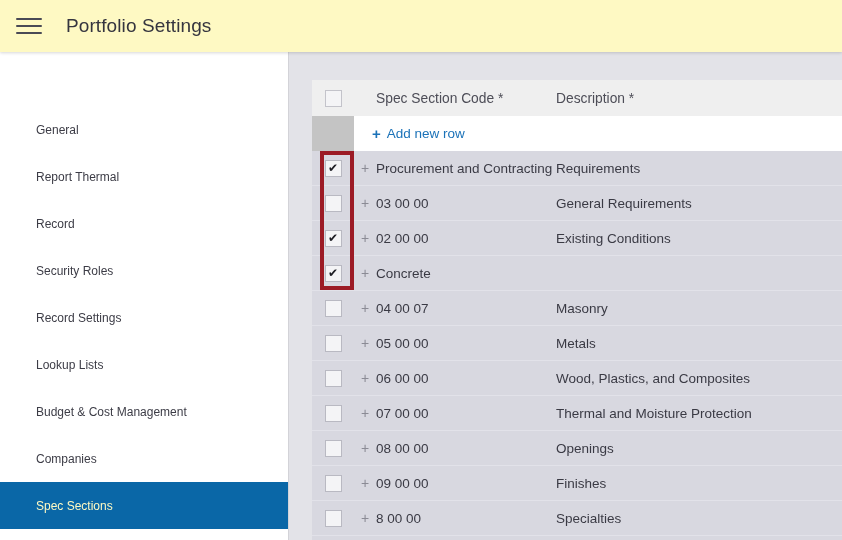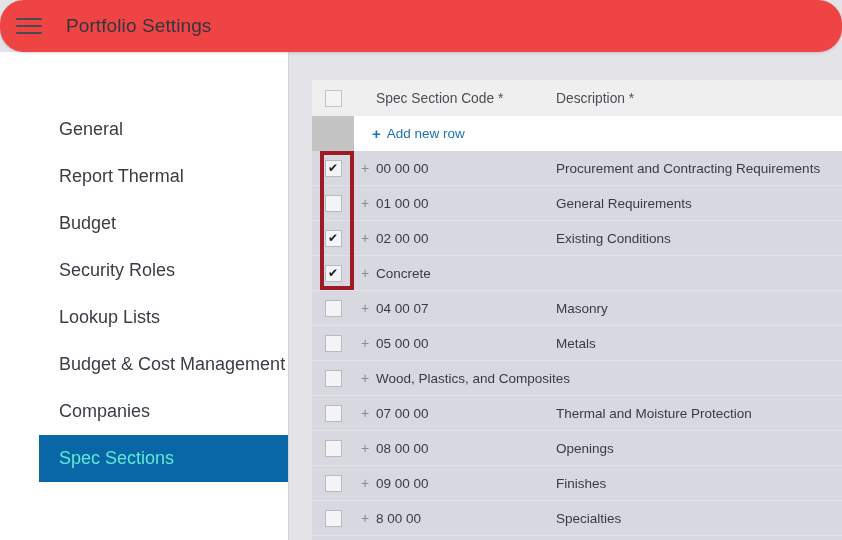--- a/index.html
+++ b/index.html
@@ -23,26 +23,25 @@
     overflow: hidden;
     background: #e3e3e8;
   }
 
   
   .topbar {
     position: absolute;
     left: 0; top: 0;
     width: 842px;
     height: 52px;
-    background: #ef4444;
+    background: #fef9c3;
     box-shadow: 0 1px 3px rgba(0,0,0,0.16);
     display: flex;
     align-items: center;
     z-index: 40;
-    border-radius: 24px;
   }
   .hamburger {
     width: 26px;
     height: 20px;
     margin-left: 16px;
     margin-right: 10px;
     display: flex;
     flex-direction: column;
     justify-content: space-between;
     padding: 2px 0;
@@ -76,31 +75,30 @@
     box-sizing: border-box;
     overflow: hidden;
   }
   .nav {
     padding-top: 54px;
   }
   .nav-item {
     height: 47px;
     display: flex;
     align-items: center;
-    padding-left: 20px;
-    box-sizing: border-box;
-    font-size: 18px;
+    padding-left: 36px;
+    box-sizing: border-box;
+    font-size: 12px;
     color: #3c3c46;
     cursor: pointer;
     white-space: nowrap;
-    margin-left: 39px;
   }
   .nav-item.active {
     background: #0a67a7;
-    color: #5eead4;
+    color: #fef9c3;
   }
 
   
   .content {
     position: absolute;
     left: 290px;
     top: 60px;
     width: 552px;
     height: 488px;
     background: #e3e3e8;
@@ -253,24 +251,27 @@
 
   <div class="sidebar">
     <div class="nav">
       <div class="nav-item">
         <span>General</span>
       </div>
       <div class="nav-item">
         <span>Report Thermal</span>
       </div>
       <div class="nav-item">
-        <span>Budget</span>
+        <span>Record</span>
       </div>
       <div class="nav-item">
         <span>Security Roles</span>
+      </div>
+      <div class="nav-item">
+        <span>Record Settings</span>
       </div>
       <div class="nav-item">
         <span>Lookup Lists</span>
       </div>
       <div class="nav-item">
         <span>Budget &amp; Cost Management</span>
       </div>
       <div class="nav-item">
         <span>Companies</span>
       </div>
@@ -298,30 +299,29 @@
           <span class="plus">+</span>
           <span>Add new row</span>
         </div>
       </div>
 
       <div class="grid-row">
         <div class="cell-check">
           <div class="chk checked"></div>
         </div>
         <div class="cell-expand">+</div>
-        <div class="cell-code">00 00 00</div>
         <div class="cell-desc">Procurement and Contracting Requirements</div>
       </div>
 
       <div class="grid-row">
         <div class="cell-check">
           <div class="chk"></div>
         </div>
         <div class="cell-expand">+</div>
-        <div class="cell-code">01 00 00</div>
+        <div class="cell-code">03 00 00</div>
         <div class="cell-desc">General Requirements</div>
       </div>
 
       <div class="grid-row">
         <div class="cell-check">
           <div class="chk checked"></div>
         </div>
         <div class="cell-expand">+</div>
         <div class="cell-code">02 00 00</div>
         <div class="cell-desc">Existing Conditions</div>
@@ -351,20 +351,21 @@
         <div class="cell-expand">+</div>
         <div class="cell-code">05 00 00</div>
         <div class="cell-desc">Metals</div>
       </div>
 
       <div class="grid-row">
         <div class="cell-check">
           <div class="chk"></div>
         </div>
         <div class="cell-expand">+</div>
+        <div class="cell-code">06 00 00</div>
         <div class="cell-desc">Wood, Plastics, and Composites</div>
       </div>
 
       <div class="grid-row">
         <div class="cell-check">
           <div class="chk"></div>
         </div>
         <div class="cell-expand">+</div>
         <div class="cell-code">07 00 00</div>
         <div class="cell-desc">Thermal and Moisture Protection</div>

